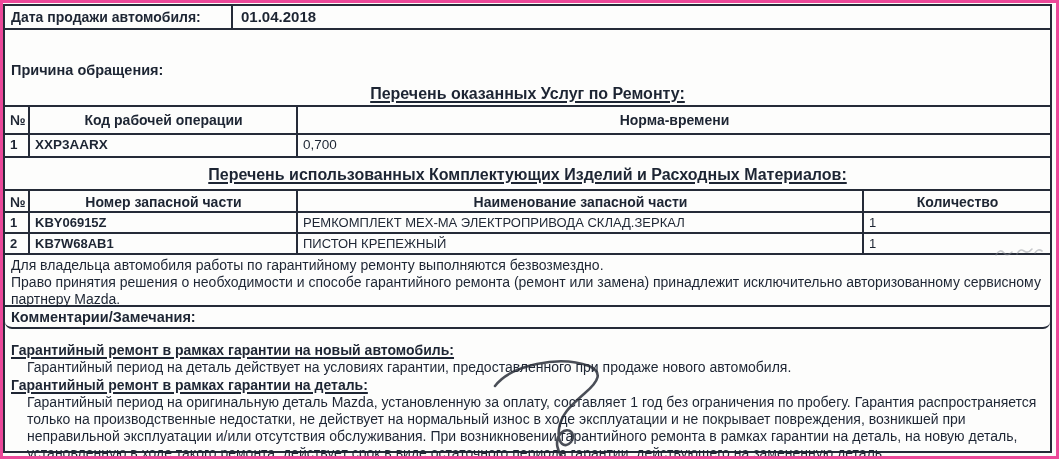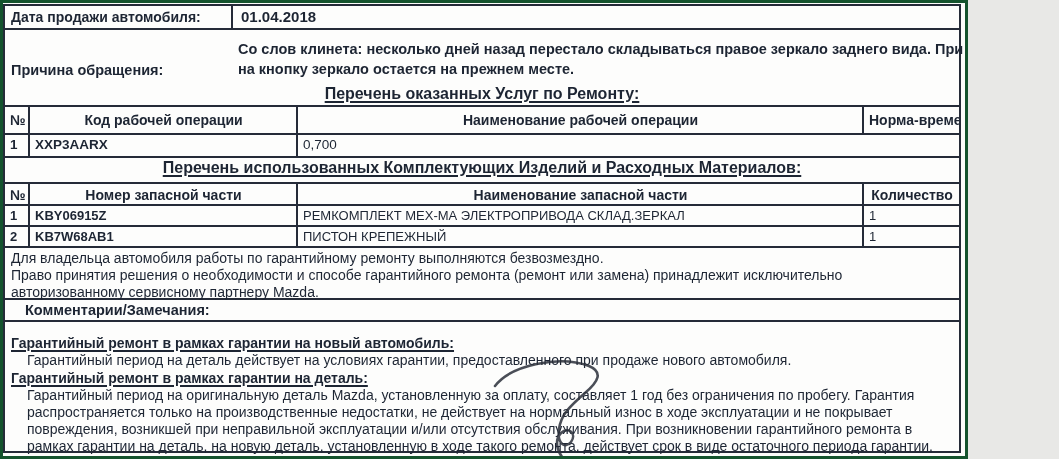--- a/index.html
+++ b/index.html
@@ -1,42 +1,42 @@
 <!DOCTYPE html>
 <html><head>
 <meta charset="utf-8">
 <style>
   html,body{margin:0;padding:0;background:#e8e8e6;}
   .page{
     position:relative;
-    width:968px;height:459px;
+    width:1059px;height:459px;
     background:#fcfcfa;
     font-family:"Liberation Sans", sans-serif;
     color:#1d2533;
     overflow:hidden;
     box-sizing:border-box;
-    border:3px solid #14532d;
+    border:3px solid #ec4899;
   }
   .doc{
     position:absolute;
     left:0px; top:1px; right:4px; bottom:3px;
     border:2px solid #252b38;
     display:flex;flex-direction:column;
     background:#fdfdfc;
     box-sizing:border-box;
   }
   .r-date{height:22px;display:flex;border-bottom:2px solid #252b38;flex:0 0 auto;}
   .r-date .lbl{width:228px;border-right:2px solid #252b38;padding:3px 0 0 6px;font-size:14px;font-weight:bold;box-sizing:border-box;}
   .r-date .val{flex:1;padding:2px 0 0 8px;font-size:15px;font-weight:bold;}
   .r-reason{height:77px;border-bottom:2px solid #252b38;flex:0 0 auto;position:relative;box-sizing:border-box;}
   .r-reason .lbl{position:absolute;left:6px;top:32px;font-size:14.5px;font-weight:bold;}
   .r-reason .txt{position:absolute;left:233px;top:9px;width:790px;font-size:14.5px;font-weight:bold;line-height:20px;}
   .sec-title{
     text-align:center;font-size:16px;font-weight:bold;
-    text-decoration:underline;text-decoration-thickness:2px;text-underline-offset:2px;
+    text-decoration:underline;text-decoration-thickness:2px;text-underline-offset:2px;margin-top:7px;
   }
   .r-reason .sec-title{position:absolute;left:0;right:0;bottom:2px;}
   .tbl{display:flex;flex-direction:column;flex:0 0 auto;}
   .trow{display:flex;box-sizing:border-box;}
   .trow > div{border-right:2px solid #252b38;box-sizing:border-box;padding:2px 4px 0 5px;overflow:hidden;white-space:nowrap;}
   .trow > div:last-child{border-right:none;}
   .c1{width:25px;flex:0 0 auto;}
   .c2{width:268px;flex:0 0 auto;}
   .c3{width:566px;flex:0 0 auto;}
   .c4{flex:1;}
@@ -45,49 +45,47 @@
   .thead .c1{text-align:left;}
   .svc-head{height:28px;border-bottom:2px solid #252b38;}
   .svc-row{height:23px;font-size:13.5px;border-bottom:2px solid #252b38;}
   .svc-row .c1,.svc-row .c2{font-weight:bold;font-size:13.5px;}
   .r-title2{height:23px;flex:0 0 auto;padding-top:1px;}
   .parts-head{height:24px;border-top:2px solid #252b38;border-bottom:2px solid #252b38;}
   .parts-head > div{padding-top:3px;}
   .parts-row{height:21px;font-size:13px;border-bottom:2px solid #252b38;}
   .parts-row .c1,.parts-row .c2{font-weight:bold;}
   .r-note{height:52px;border-bottom:2px solid #252b38;flex:0 0 auto;font-size:14px;line-height:17px;padding:2px 6px 0 6px;box-sizing:border-box;}
-  .r-comments{height:22px;border-bottom:2px solid #252b38;flex:0 0 auto;font-size:14.5px;font-weight:bold;padding:2px 0 0 20px;box-sizing:border-box;}
+  .r-comments{height:22px;border-bottom:2px solid #252b38;flex:0 0 auto;font-size:14.5px;font-weight:bold;padding:2px 0 0 6px;box-sizing:border-box;border-radius:7px;}
   .r-warranty{flex:1;font-size:14px;line-height:17px;padding:12px 8px 0 6px;box-sizing:border-box;}
   .w-head{font-weight:bold;text-decoration:underline;text-decoration-thickness:2px;text-underline-offset:2px;margin-top:1px;}
   .w-body{margin:0 0 1px 16px;}
   .pen-mark{position:absolute;left:478px;top:350px;pointer-events:none;}
   .faint-mark{position:absolute;left:990px;top:240px;pointer-events:none;opacity:0.45;}
 </style>
 </head>
 <body>
 
 <div class="page">
   <div class="doc">
 
     <div class="r-date">
       <div class="lbl">Дата продажи автомобиля:</div>
       <div class="val">01.04.2018</div>
     </div>
 
     <div class="r-reason">
       <div class="lbl">Причина обращения:</div>
-      <div class="txt">Со слов клинета: несколько дней назад перестало складываться правое зеркало заднего вида. При нажатии на кнопку зеркало остается на прежнем месте.</div>
       <div class="sec-title">Перечень оказанных Услуг по Ремонту:</div>
     </div>
 
     <div class="tbl">
       <div class="trow thead svc-head">
         <div class="c1">№</div>
         <div class="c2">Код рабочей операции</div>
-        <div class="c3">Наименование рабочей операции</div>
         <div class="c4">Норма-времени</div>
       </div>
       <div class="trow svc-row">
         <div class="c1">1</div>
         <div class="c2">XXP3AARX</div>
         <div class="c4">0,700</div>
       </div>
     </div>
 
     <div class="r-title2 sec-title">Перечень использованных Комплектующих Изделий и Расходных Материалов:</div>

